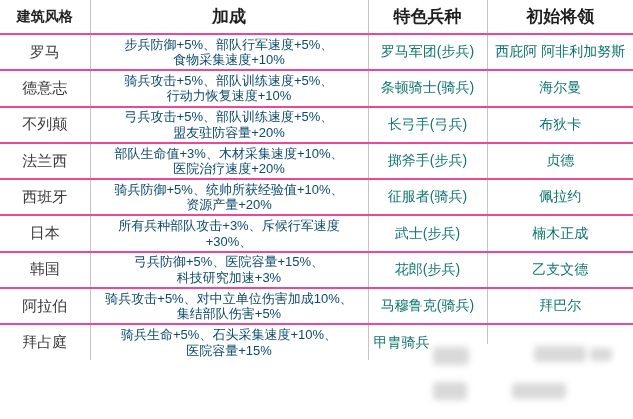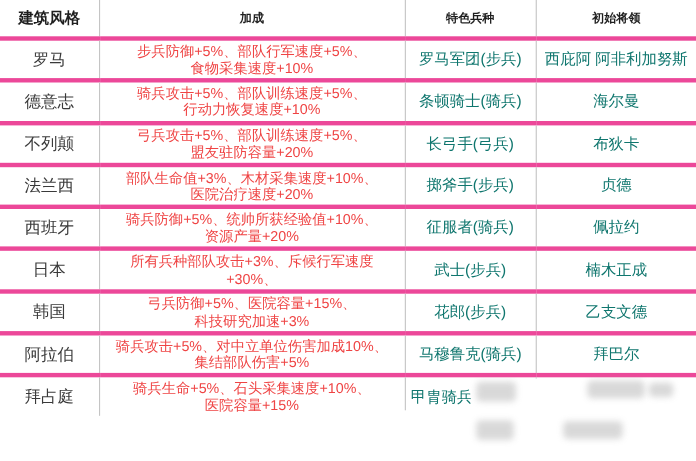--- a/index.html
+++ b/index.html
@@ -22,32 +22,32 @@
   col.c4{width:146px;}
   th,td{
     padding:0;margin:0;
     text-align:center;
     vertical-align:middle;
     overflow:hidden;
     white-space:nowrap;
   }
   th{
     height:33px;
-    font-size:11px;
+    font-size:17px;
     font-weight:bold;
     color:#1f1f1f;
   }
   th.small{font-size:14px;}
   td{height:34.3px;}
   
   th:nth-child(-n+3),td:nth-child(-n+3){border-right:1px solid #c4c4c4;}
   
-  tbody td{border-top:4px solid #ec4899;}
+  tbody td{border-top:2px solid #ec4899;}
   td.civ{font-size:15px;color:#3a3a3a;}
-  td.bonus{font-size:13px;line-height:15.5px;color:#ef4444;}
+  td.bonus{font-size:13px;line-height:15.5px;color:#0c4a6e;}
   td.troop,td.cmdr{font-size:14px;color:#0f766e;}
   td.left{text-align:left;padding-left:5px;}
   
   .blur-patch{
     position:absolute;
     left:428px;top:344px;width:205px;height:75px;
     background:#ffffff;
     border-top-left-radius:8px;
   }
   .blur-strip{

